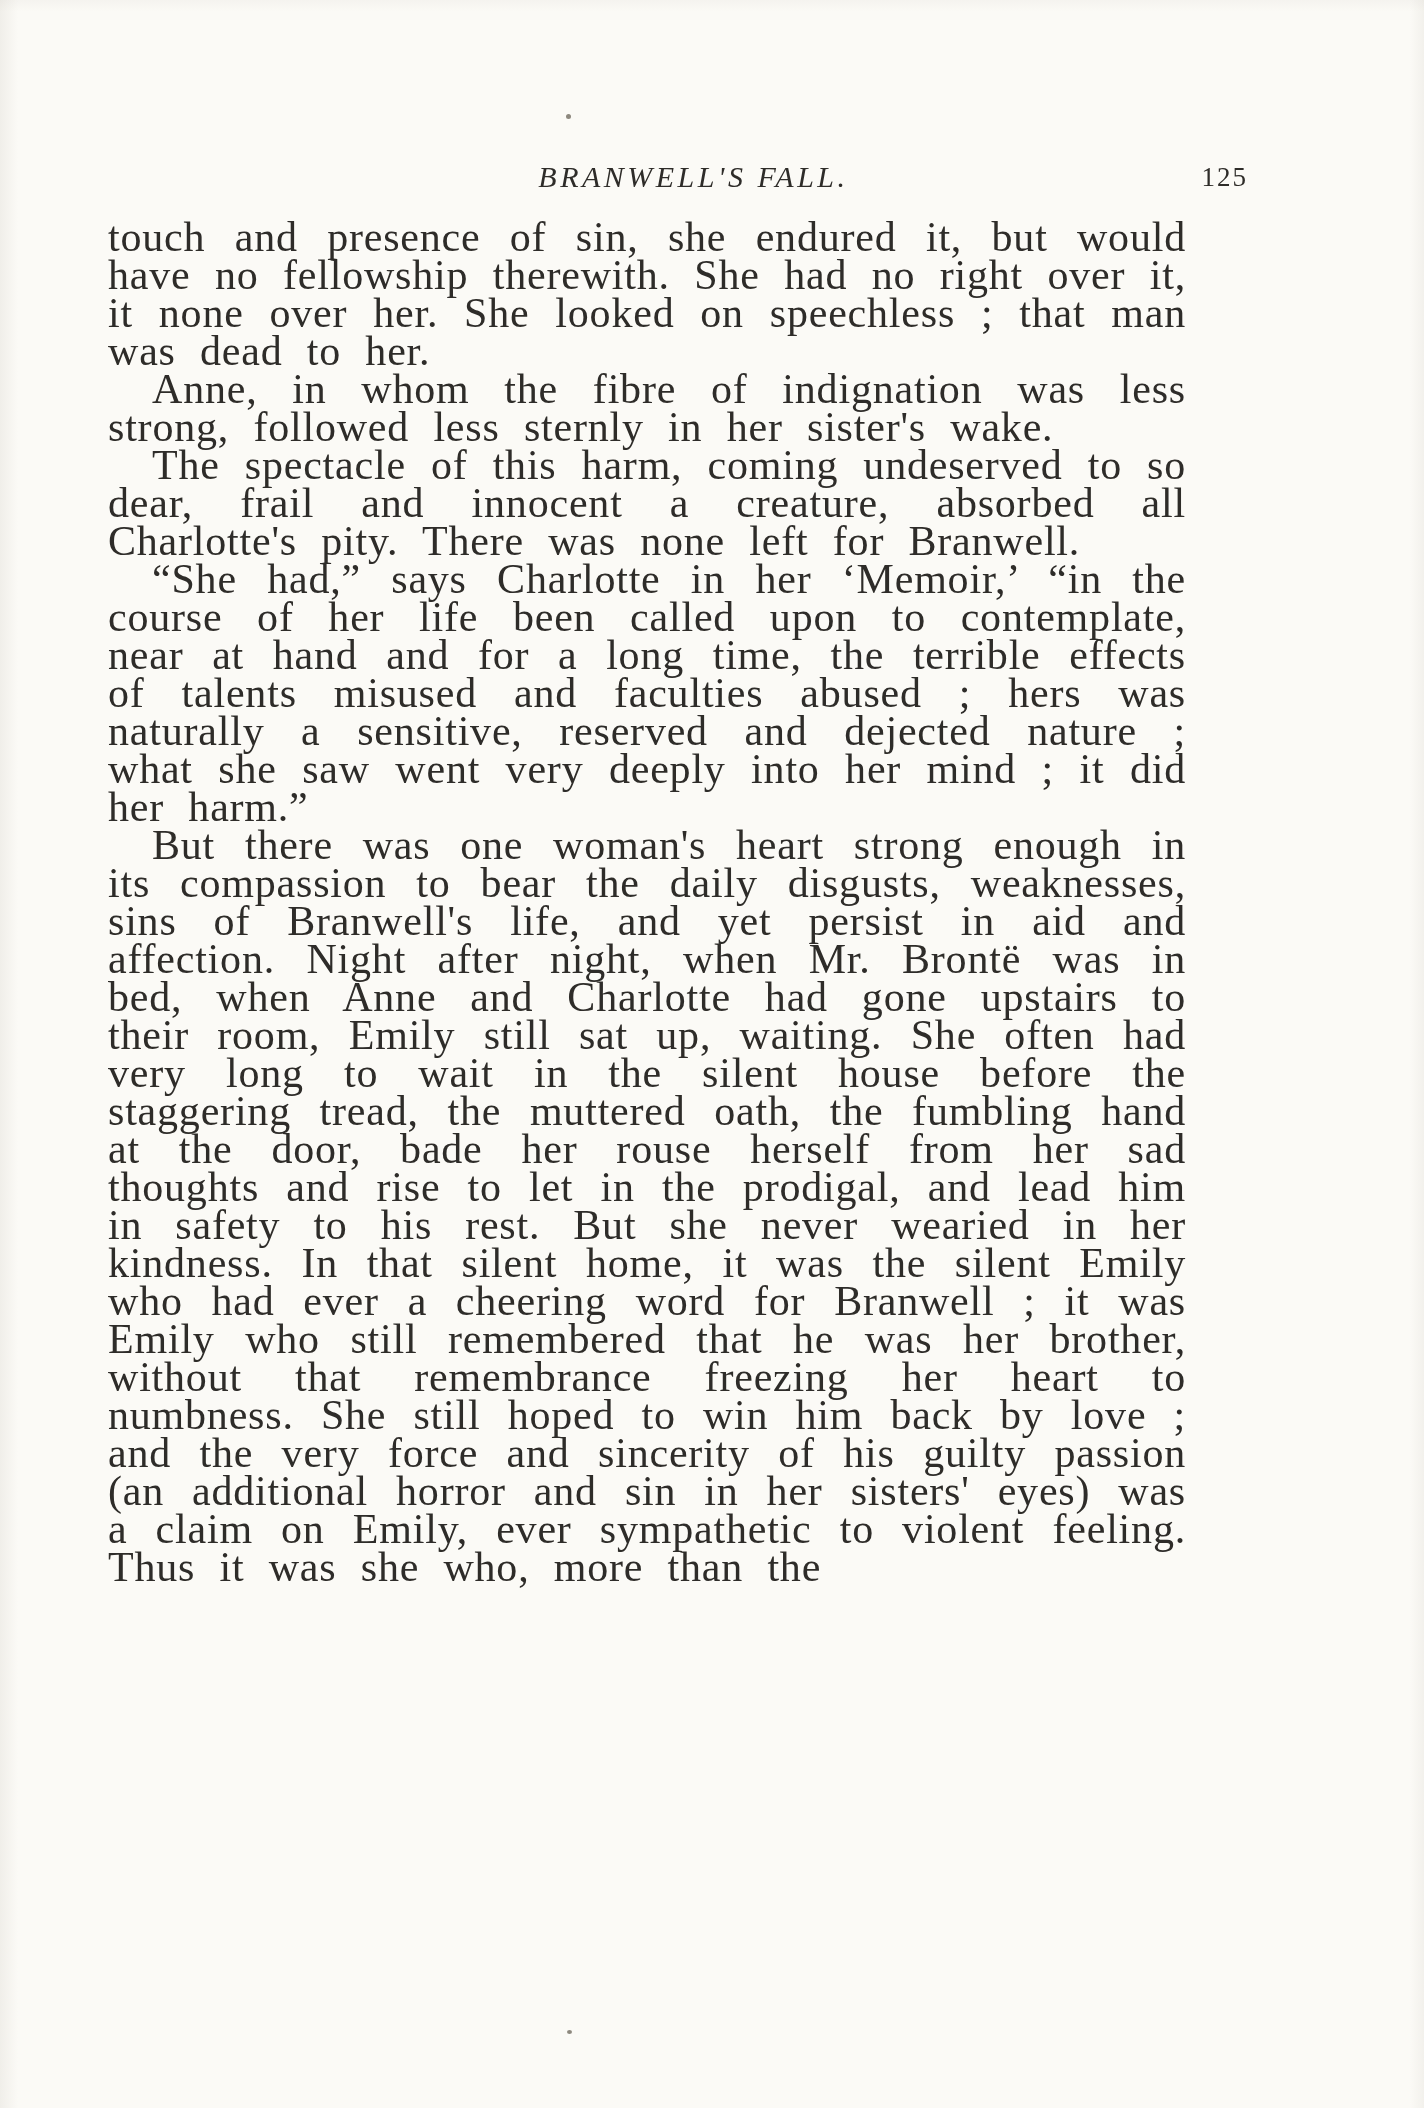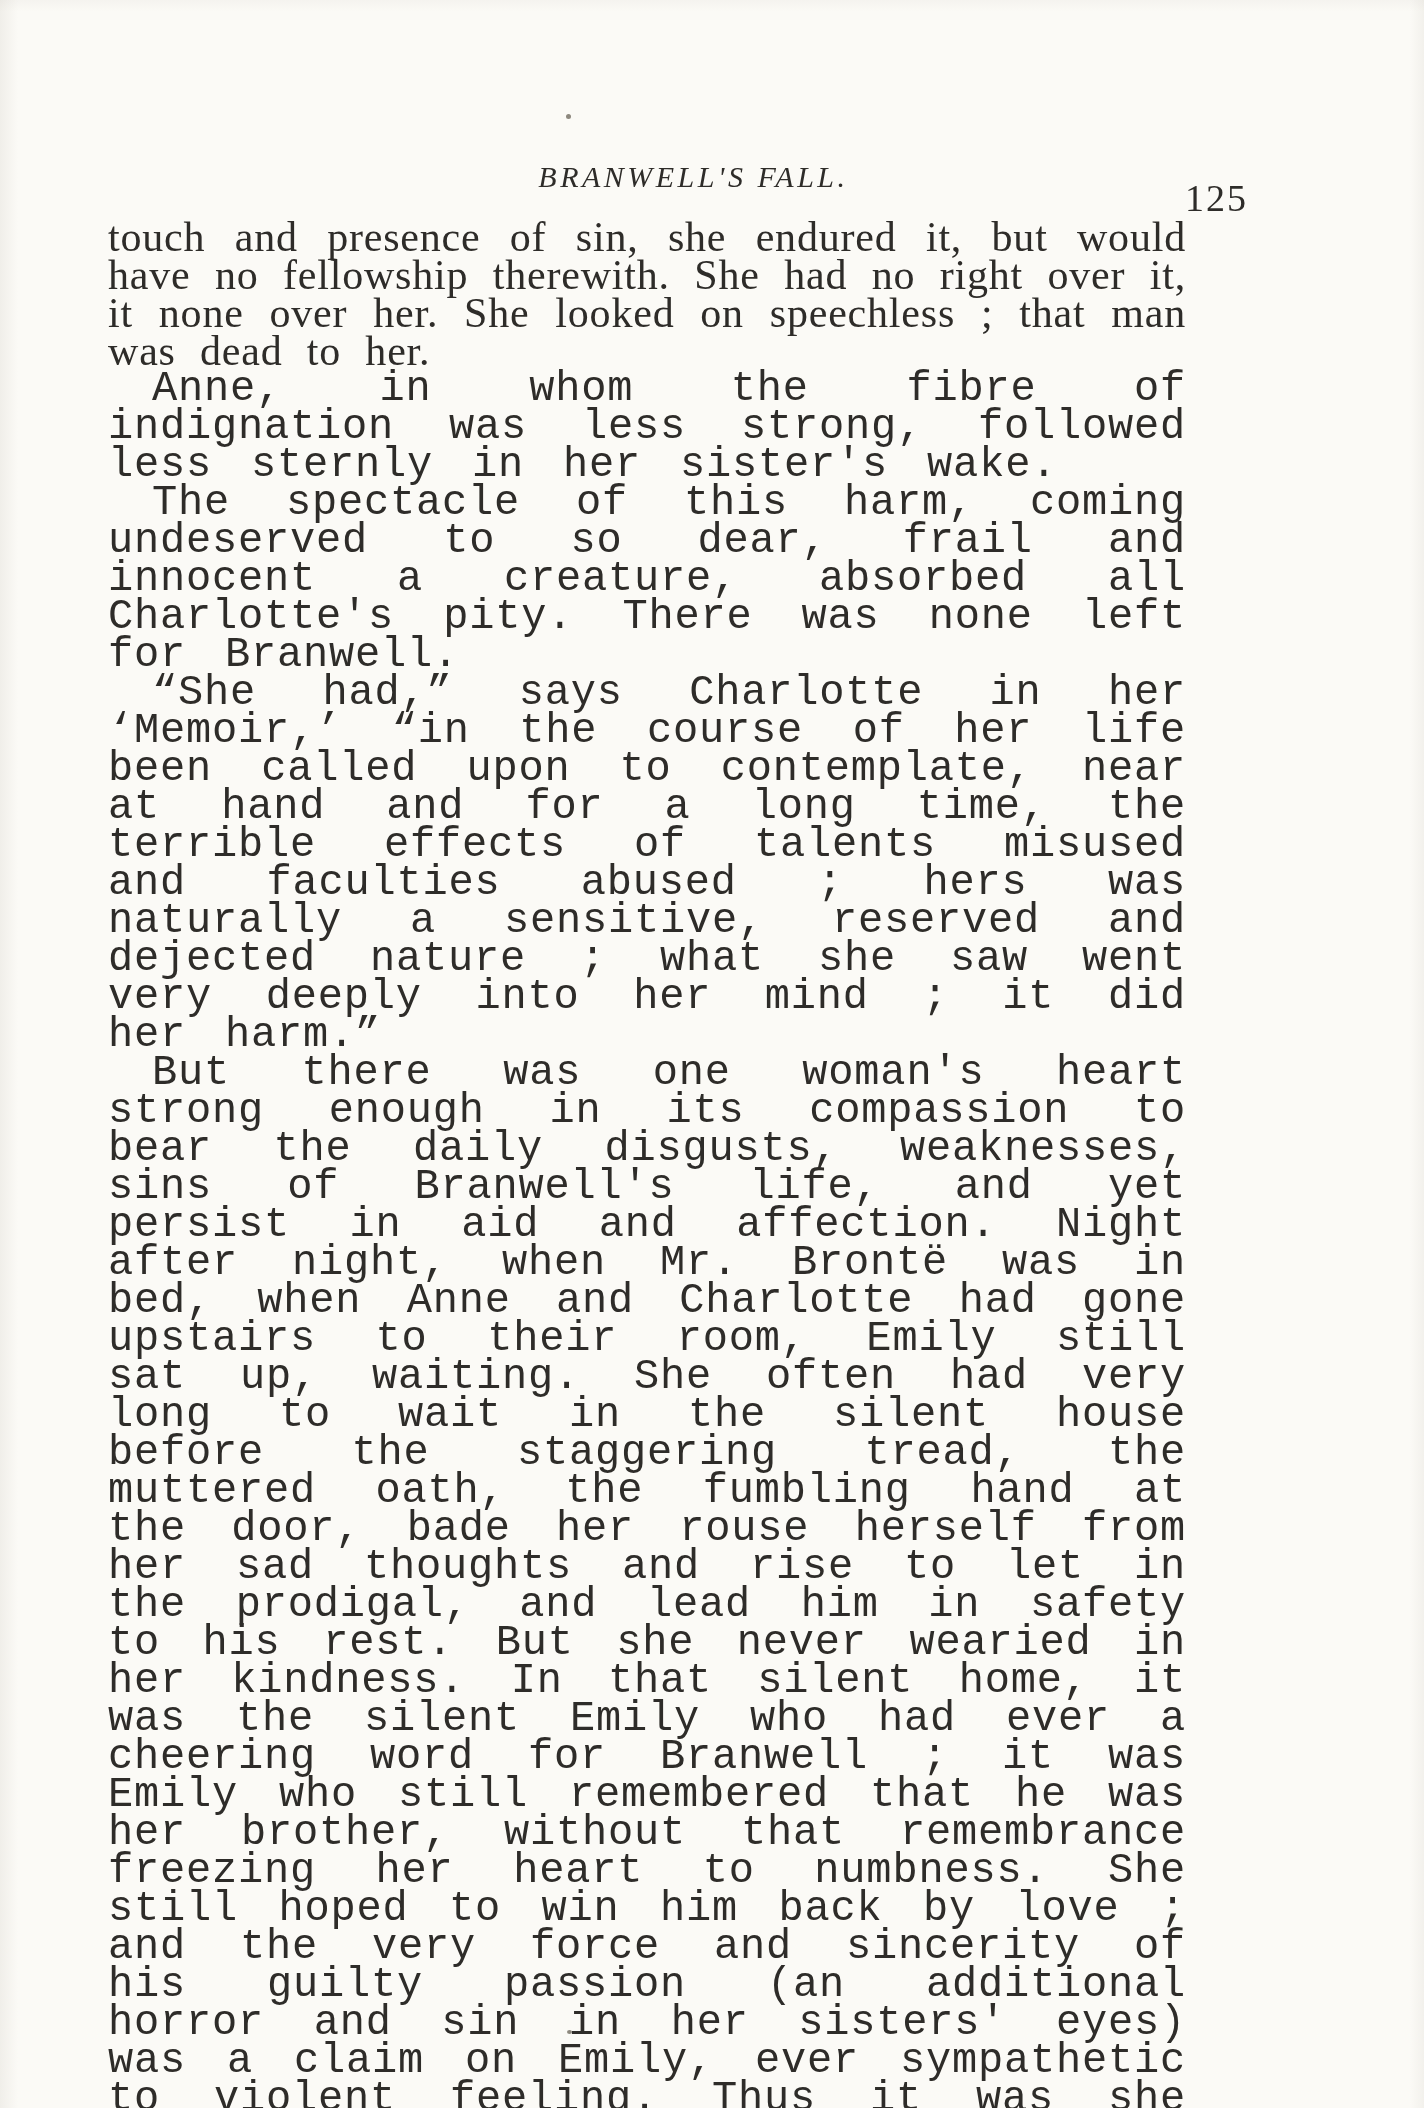--- a/index.html
+++ b/index.html
@@ -36,40 +36,39 @@
     transform: translateX(-50%);
     top: 0;
     font-style: italic;
     font-size: 30px;
     letter-spacing: 3.5px;
     white-space: nowrap;
   }
   .page-number {
     position: absolute;
     right: 6px;
-    top: 16px;
-    font-size: 38px;
+    top: 2px;
+    font-size: 27px;
     letter-spacing: 2px;
   }
   .text-body {
     width: 1078px;
     margin-left: 108px;
     font-size: 42px;
     line-height: 38px;
     text-align: justify;
     letter-spacing: 0.8px;
     word-spacing: 13px;
   }
   .text-body p {
     margin: 0;
     padding: 0;
   }
   .text-body p.indent {
     text-indent: 44px;
-    font-family: Liberation Mono, monospace;
   }
   .scan-speck {
     position: absolute;
     background: #8d887e;
     border-radius: 50%;
   }
   .speck-top {
     left: 566px;
     top: 114px;
     width: 5px;

